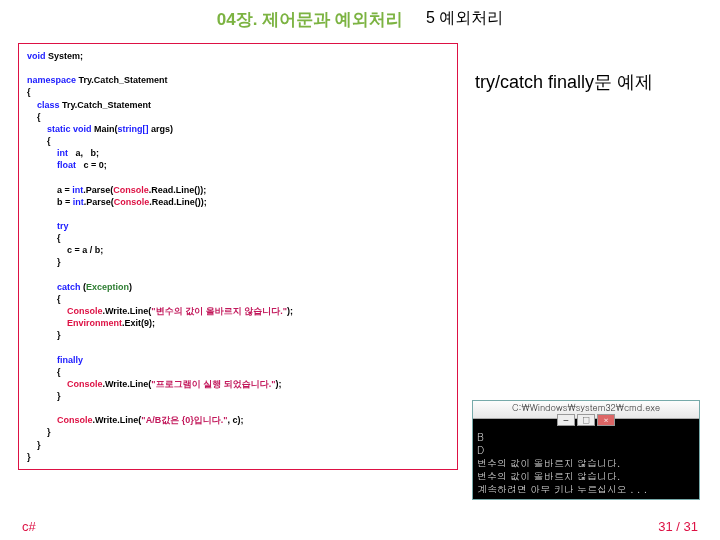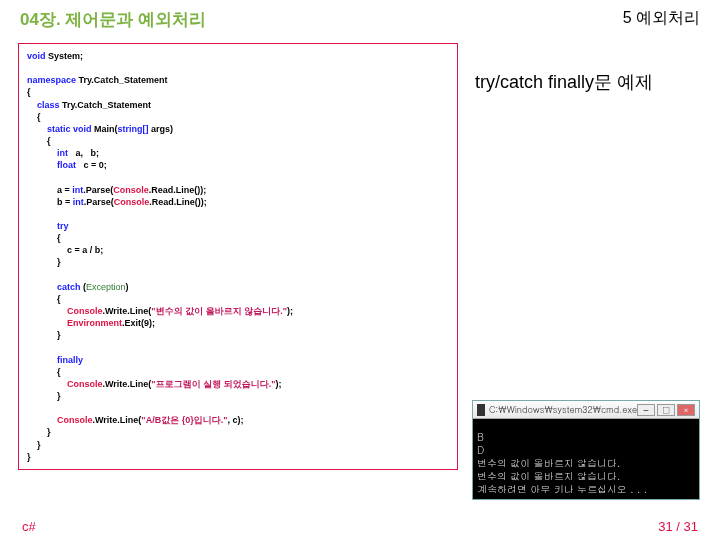--- a/index.html
+++ b/index.html
@@ -1,29 +1,29 @@
 <!DOCTYPE html>
 <html><head>
 <meta charset="utf-8">
 <style>
   * { margin: 0; padding: 0; box-sizing: border-box; }
   body { width: 720px; height: 540px; background: #fff; font-family: Arial, sans-serif; position: relative; }
-  .header { display: flex; justify-content: space-between; padding: 8px 20px 4px 20px; }
+  .header { display: flex; justify-content: center; padding: 8px 20px 4px 20px; }
   .title-left { color: #7cb342; font-size: 17px; font-weight: bold; }
   .title-right { color: #000; font-size: 16px; margin-left: 23px; }
   .codebox { border: 1px solid #d14; margin: 8px 18px 0 18px; padding: 6px 8px 6px 8px; width: 440px; font-family: Arial, sans-serif; font-size: 9px; line-height: 1.35; position: relative; }
   .codebox div { white-space: pre; }
   .kw { color: #1a1aff; font-weight: bold; }
   .fn { color: #d14; font-weight: bold; text-align: center; }
   .str { color: #c2185b; font-weight: bold; }
-  .ex { color: #2e7d32; font-weight: normal; }
+  .ex { color: #2e7d32; font-weight: bold; }
   .plain { color: #000; font-weight: bold; }
   .callout { position: absolute; top: 70px; left: 475px; font-size: 18px; color: #000; }
   .screenshot { position: absolute; left: 472px; top: 400px; width: 228px; height: 100px; border: 1px solid #7aa; background: #000; font-family: 'Gulim', monospace; }
-  .sstitlebar { height: 18px; background: linear-gradient(#fdfdfd,#e8e8e8); border-bottom: 1px solid #aaa; display: flex; align-items: center; padding: 0 4px; }
+  .sstitlebar { height: 18px; background: linear-gradient(#fdfdfd,#e8e8e8); border-bottom: 1px solid #aaa; display: flex; align-items: center; padding: 0 4px; flex-direction: column; }
   .ssicon { width: 12px; height: 12px; background: #333; margin-right: 4px; }
   .sstitle { font-size: 9px; color: #333; flex: 1; }
   .ssbtns { display: flex; gap: 2px; }
   .ssbtn { width: 18px; height: 12px; background: #eee; border: 1px solid #999; font-size: 8px; text-align: center; line-height: 10px; }
   .ssclose { background: #d66; color: #fff; }
   .ssbody { background: #000; color: #ddd; font-size: 10px; padding: 12px 4px; height: 80px; line-height: 1.3; white-space: pre; }
   .footer { position: absolute; bottom: 6px; width: 100%; display: flex; justify-content: space-between; padding: 0 22px; font-size: 13px; }
   .footer-left { color: #d14; }
   .footer-right { color: #d14; text-align: right; }
 </style>

